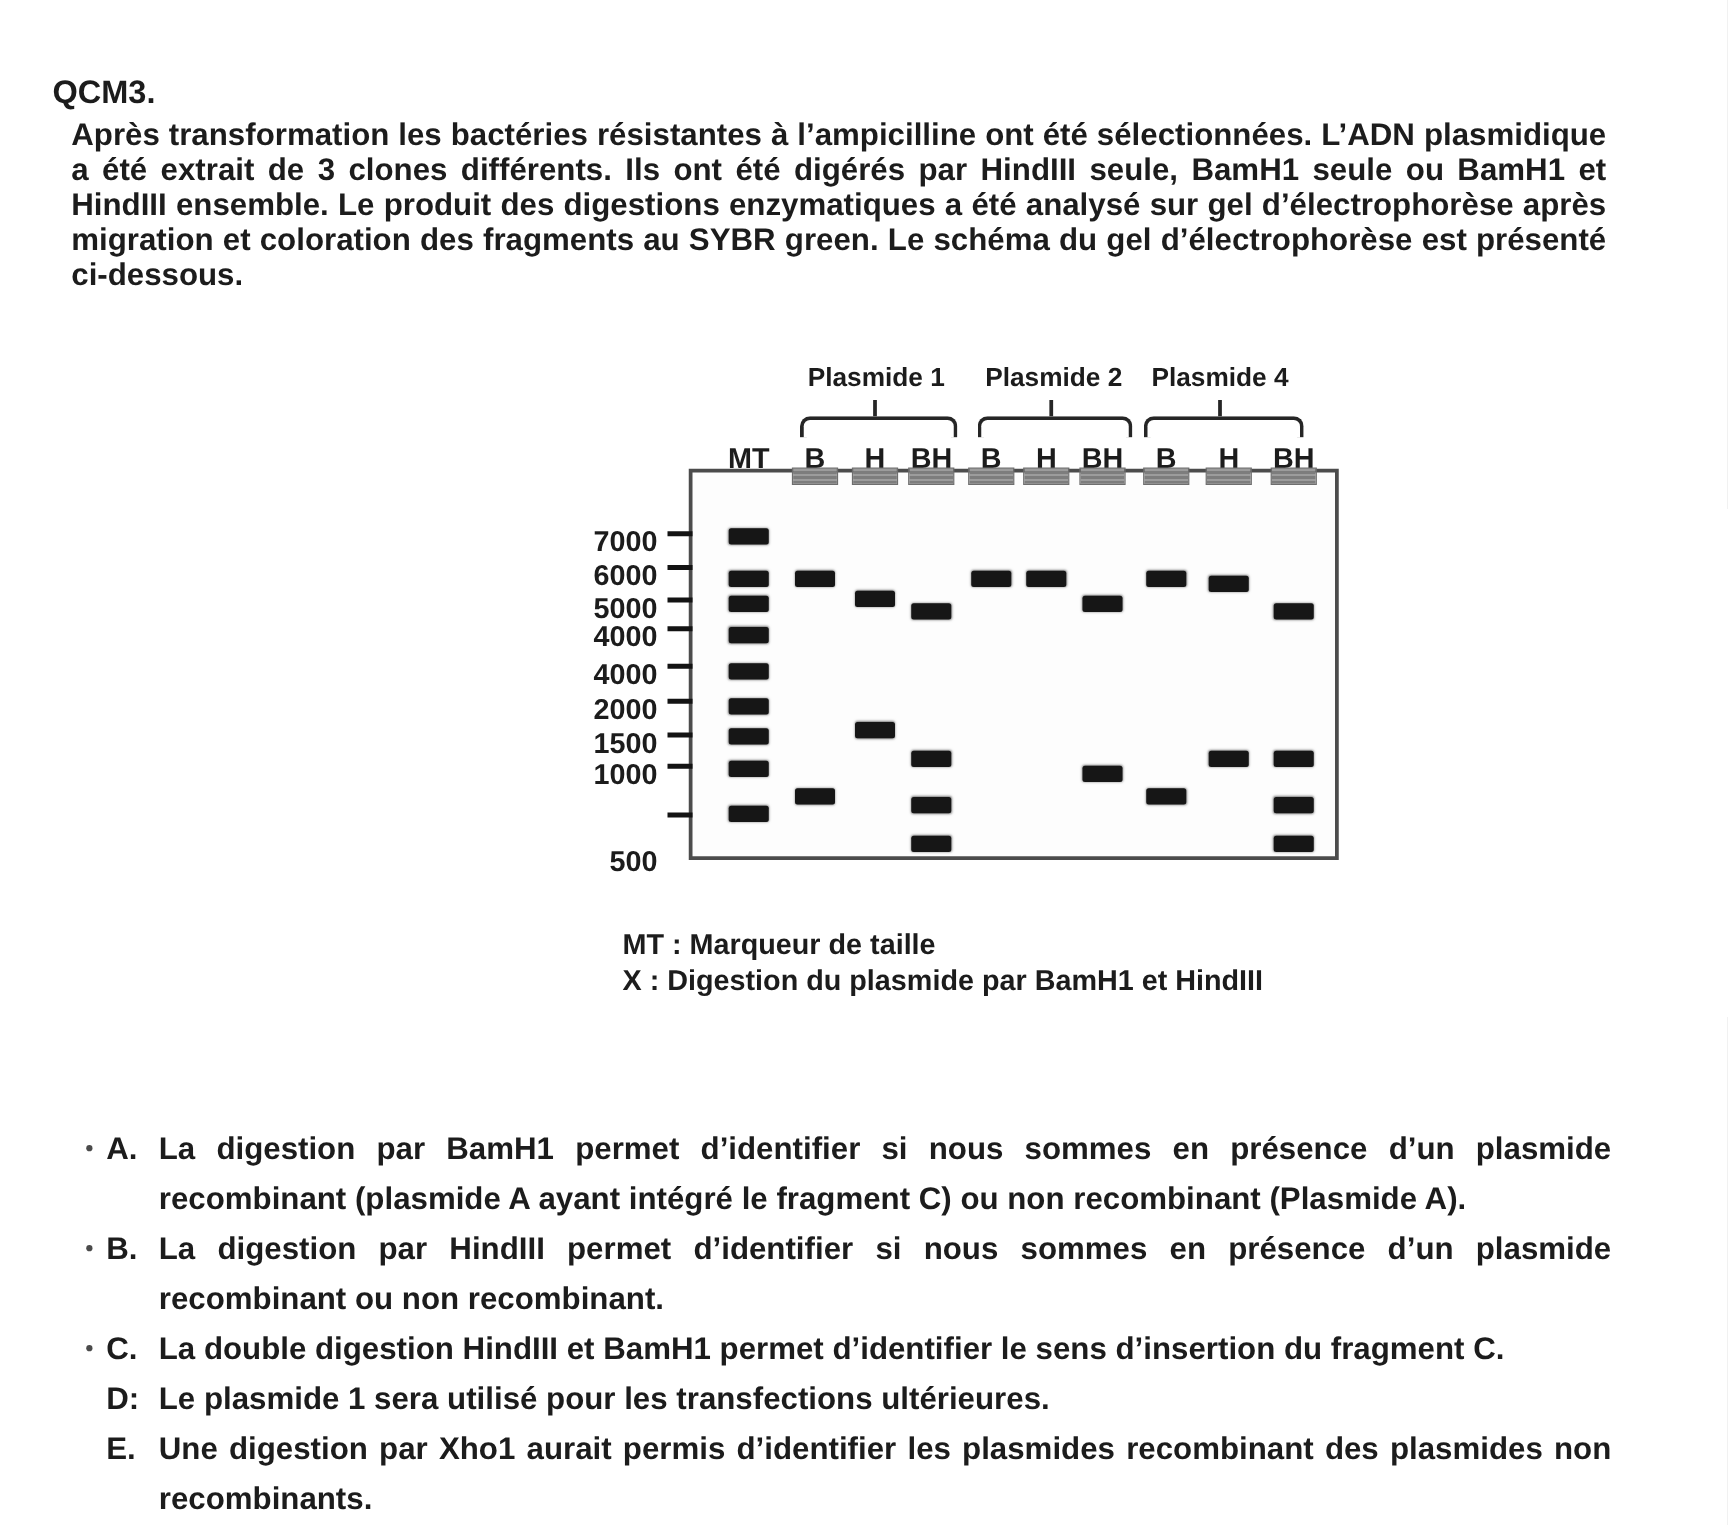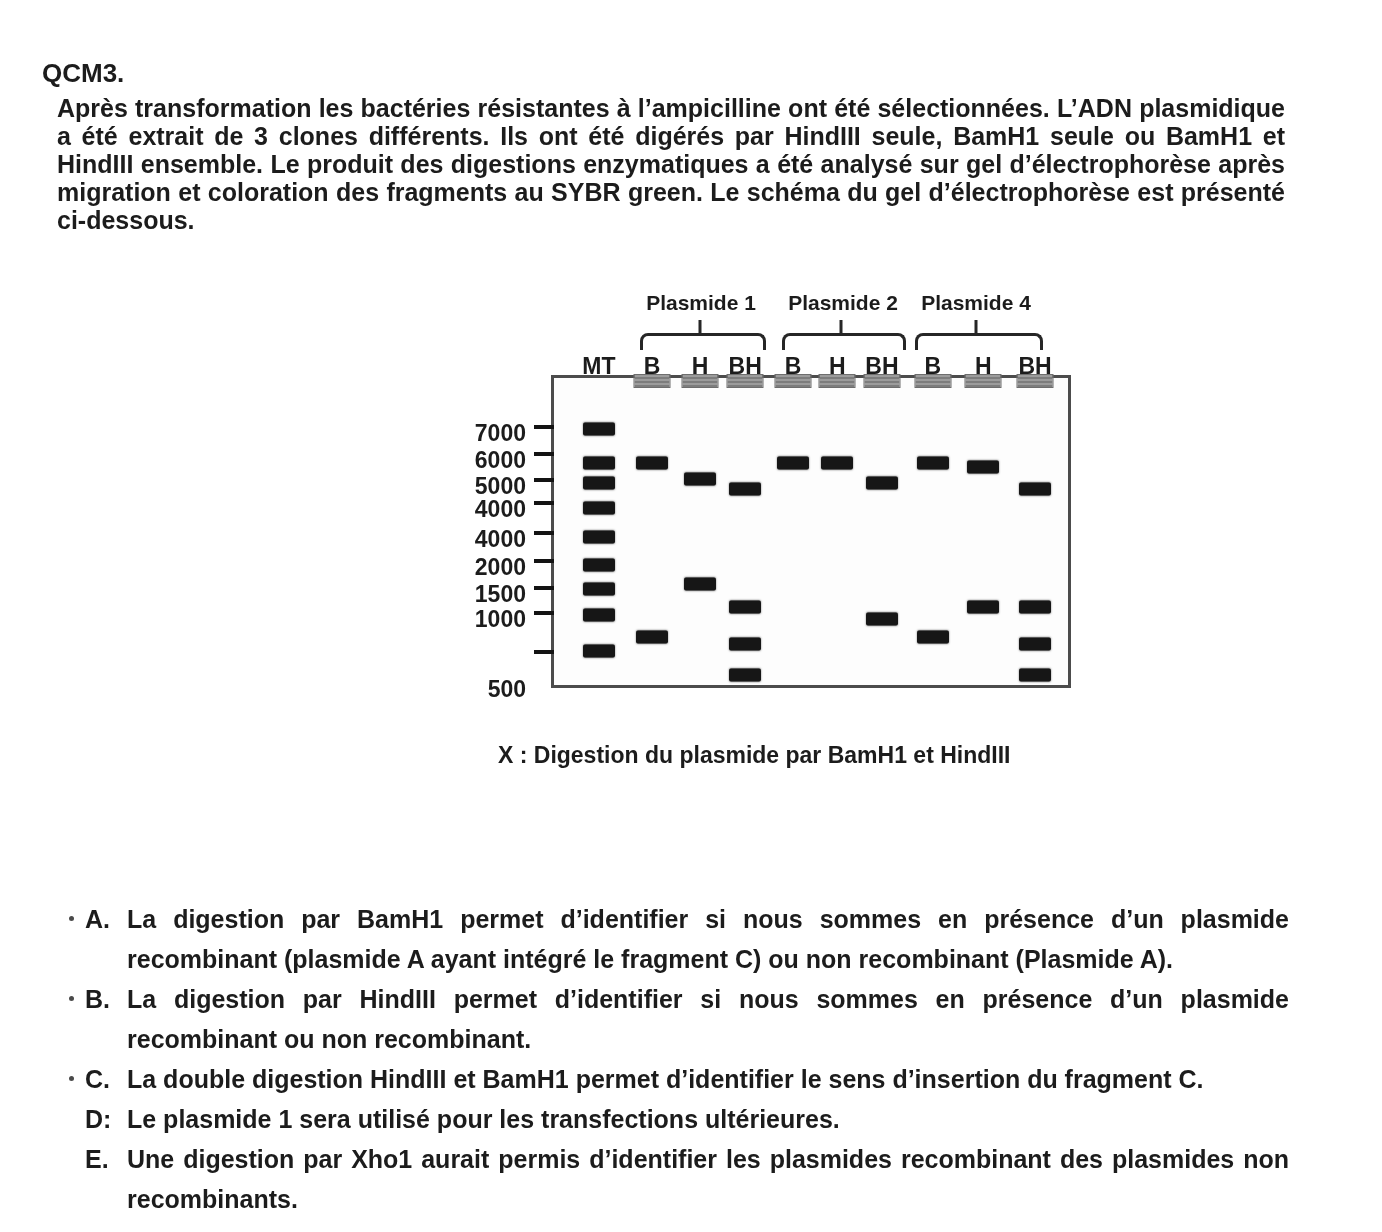--- a/index.html
+++ b/index.html
@@ -119,20 +119,21 @@
       <div class="marker-label" style="top: 553.972px;">2000</div>
       <div class="tick" style="top: 585.988px;"></div>
       <div class="marker-label" style="top: 580.988px;">1500</div>
       <div class="tick" style="top: 610.855px;"></div>
       <div class="marker-label" style="top: 605.855px;">1000</div>
       <div class="tick" style="top: 650.151px;"></div>
       <div class="marker-label" style="top: 676px;">500</div>
     </div>
 
   <div class="legend" id="legend">
+      <div class="legend-line">MT : Marqueur de taille</div>
       <div class="legend-line">X : Digestion du plasmide par BamH1 et HindIII</div>
     </div>
 
   <div class="options" id="options">
       <div class="opt bullet">
         <div class="opt-marker">A.</div>
         <div class="opt-text">La digestion par BamH1 permet d’identifier si nous sommes en présence d’un plasmide recombinant (plasmide A ayant intégré le fragment C) ou non recombinant (Plasmide A).</div>
       </div>
       <div class="opt bullet">
         <div class="opt-marker">B.</div>

